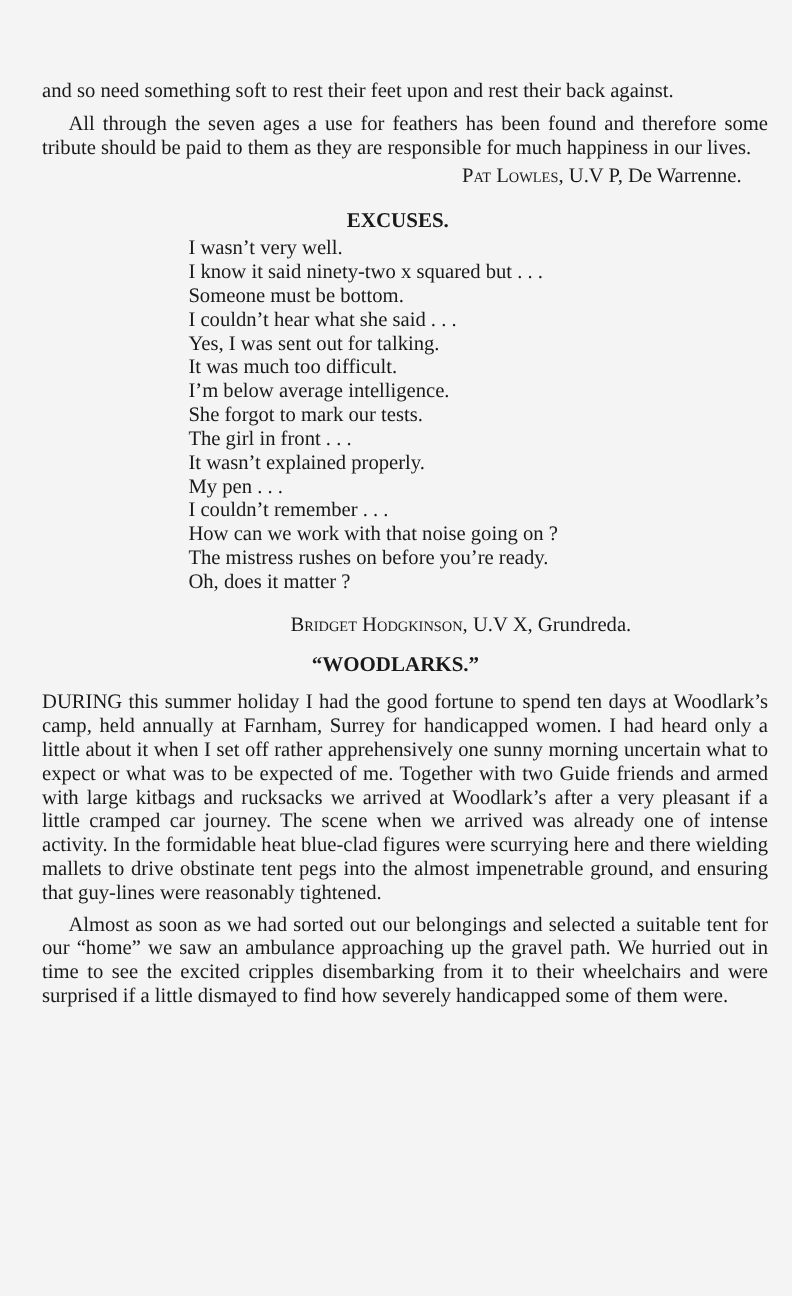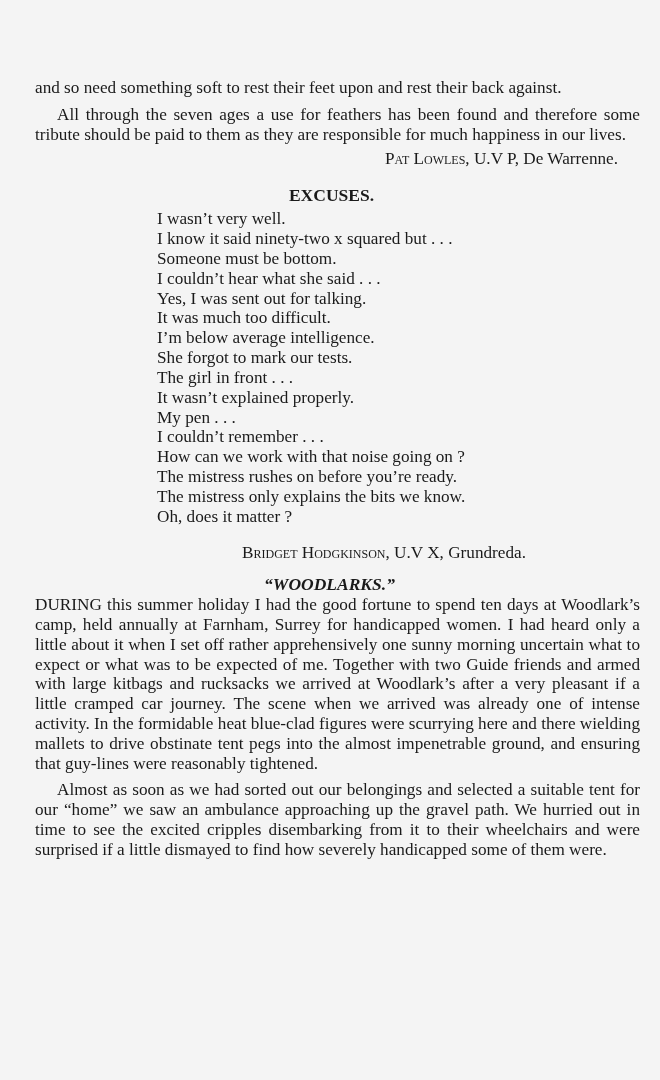--- a/index.html
+++ b/index.html
@@ -11,21 +11,21 @@
       height: 1080px;
       background: #f4f4f4;
       color: #1a1a1a;
       font-family: "Liberation Serif", "DejaVu Serif", serif;
       position: relative;
       overflow: hidden;
     }
     .page {
       position: absolute;
       left: 35px;
-      top: 78px;
+      top: 66px;
       width: 605px;
       font-size: 17.2px;
       line-height: 19.8px;
     }
     .para {
       margin: 0;
       text-align: justify;
       text-align-last: left;
     }
     .indent {
@@ -63,22 +63,21 @@
       margin: 0;
       white-space: nowrap;
     }
     .signature2 {
       margin: 16px 0 0 207px;
       white-space: nowrap;
     }
     .woodlarks-title {
       margin-top: 13px;
       margin-left: -16px;
-      margin-bottom: 0;
-      font-style: italic;
+      margin-bottom: 12px;
     }
     .page-number {
       position: absolute;
       left: 35px;
       top: 1044px;
       font-size: 17.5px;
       font-family: "Liberation Serif", serif;
       margin-top: 42px;
     }
   </style>
@@ -103,21 +102,20 @@
     <li>Yes, I was sent out for talking.</li>
     <li>It was much too difficult.</li>
     <li>I’m below average intelligence.</li>
     <li>She forgot to mark our tests.</li>
     <li>The girl in front . . .</li>
     <li>It wasn’t explained properly.</li>
     <li>My pen . . .</li>
     <li>I couldn’t remember . . .</li>
     <li>How can we work with that noise going on ?</li>
     <li>The mistress rushes on before you’re ready.</li>
-    <li>The mistress only explains the bits we know.</li>
     <li>Oh, does it matter ?</li>
   </ul>
 
   <p class="signature2"><span class="sc">Bridget Hodgkinson</span><span>, U.V X, Grundreda.</span></p>
 
   <h2 class="title woodlarks-title">“WOODLARKS.”</h2>
 
   <p class="para">DURING this summer holiday I had the good fortune to spend ten days at Woodlark’s camp, held annually at Farnham, Surrey for handicapped women.  I had heard only a little about it when I set off rather apprehensively one sunny morning uncertain what to expect or what was to be expected of me.  Together with two Guide friends and armed with large kitbags and rucksacks we arrived at Woodlark’s after a very pleasant if a little cramped car journey.  The scene when we arrived was already one of intense activity.  In the formidable heat blue-clad figures were scurrying here and there wielding mallets to drive obstinate tent pegs into the almost impenetrable ground, and ensuring that guy-lines were reasonably tightened.</p>
 
   <p class="para indent gap">Almost as soon as we had sorted out our belongings and selected a suitable tent for our “home” we saw an ambulance approaching up the gravel path.  We hurried out in time to see the excited cripples disembarking from it to their wheelchairs and were surprised if a little dismayed to find how severely handicapped some of them were.</p>

